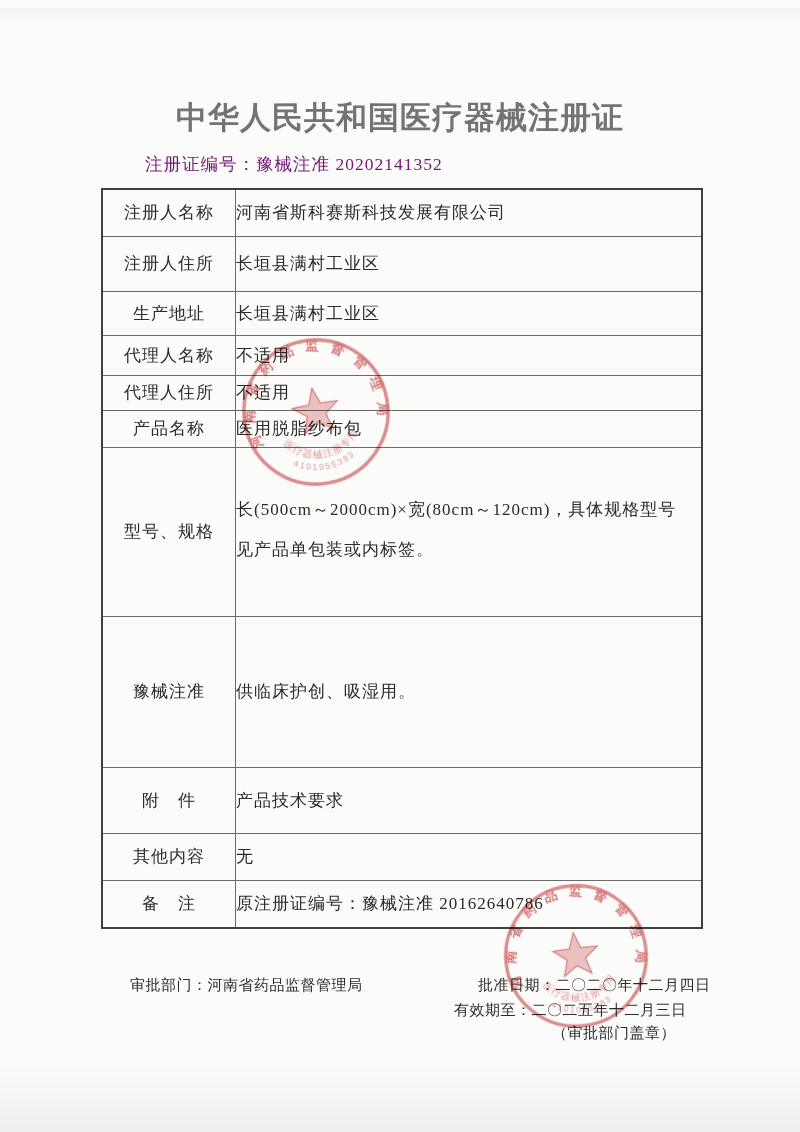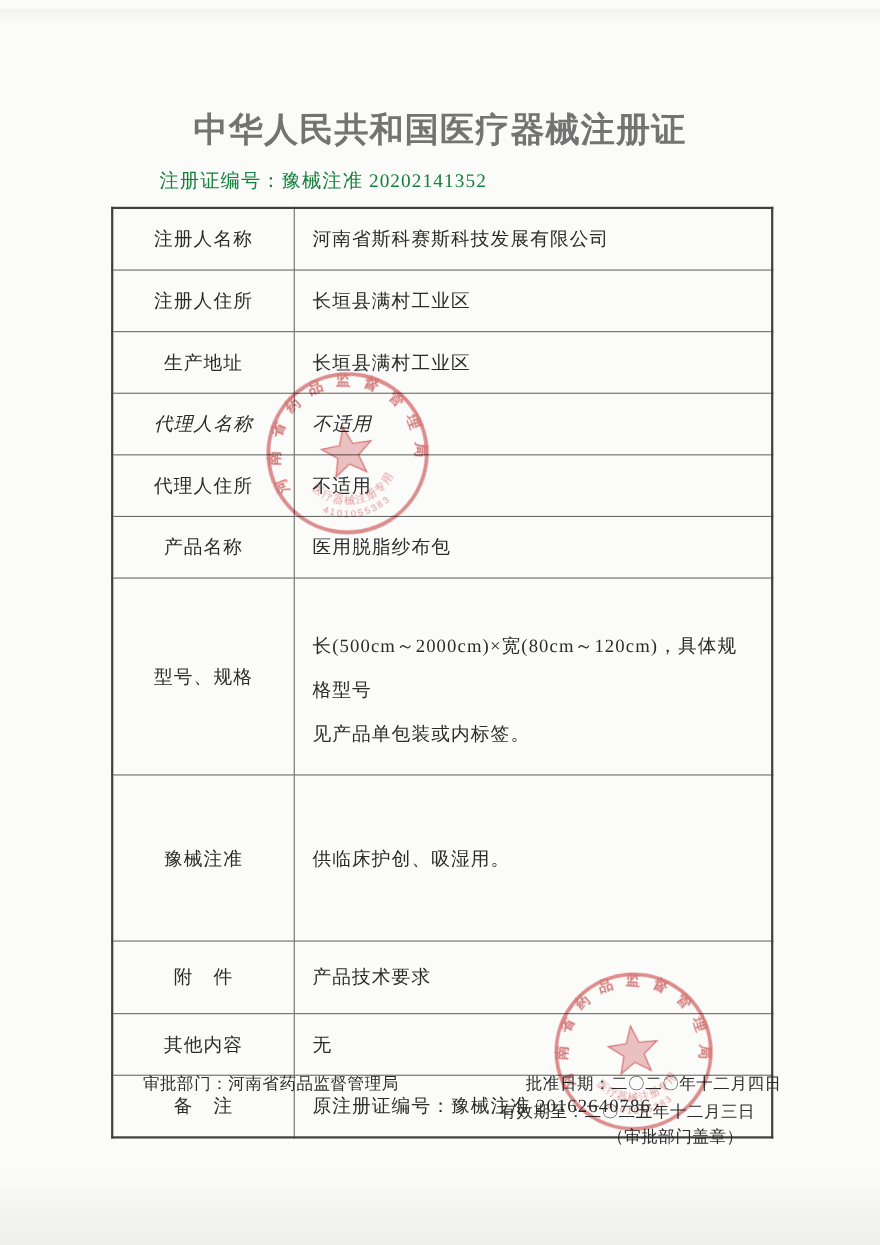--- a/index.html
+++ b/index.html
@@ -24,40 +24,40 @@
   }
 
   .title{
     position:absolute;left:0;top:97px;width:100%;
     margin:0;text-align:center;
     font-family:"Liberation Sans", sans-serif;
     font-weight:700;font-size:31px;letter-spacing:1px;color:#737373;
   }
   .cert-no{
     position:absolute;left:145px;top:152px;
-    font-size:17.5px;letter-spacing:1px;color:#15803d;
+    font-size:17.5px;letter-spacing:1px;color:#701a75;
   }
 
   table.cert-table{
     position:absolute;left:101px;top:188px;
     width:602px;border-collapse:collapse;table-layout:fixed;
     border:2px solid #3f3f3f;
     font-size:17px;letter-spacing:1px;color:#2b2b2b;
   }
   table.cert-table td{
     border:1px solid #6b6b6b;
     vertical-align:middle;
-    padding:16px;
+    padding:0;
   }
   td.label-cell{width:132px;text-align:center;}
   td.value-cell{padding-left:20px;text-align:left;}
   tr:nth-child(1){height:47px;}
   tr:nth-child(2){height:55px;}
   tr:nth-child(3){height:44px;}
-  tr:nth-child(4){height:40px;font-style:italic;}
+  tr:nth-child(4){height:40px;}
   tr:nth-child(5){height:35px;}
   tr:nth-child(6){height:37px;}
   tr:nth-child(7){height:169px;}
   tr:nth-child(8){height:151px;}
   tr:nth-child(9){height:66px;}
   tr:nth-child(10){height:47px;}
   tr:nth-child(11){height:48px;}
   tr:nth-child(12){height:35px;text-decoration:underline;}
   tr:nth-child(7) td.value-cell{vertical-align:top;padding-top:42px;}
   .value-line{line-height:40px;}

